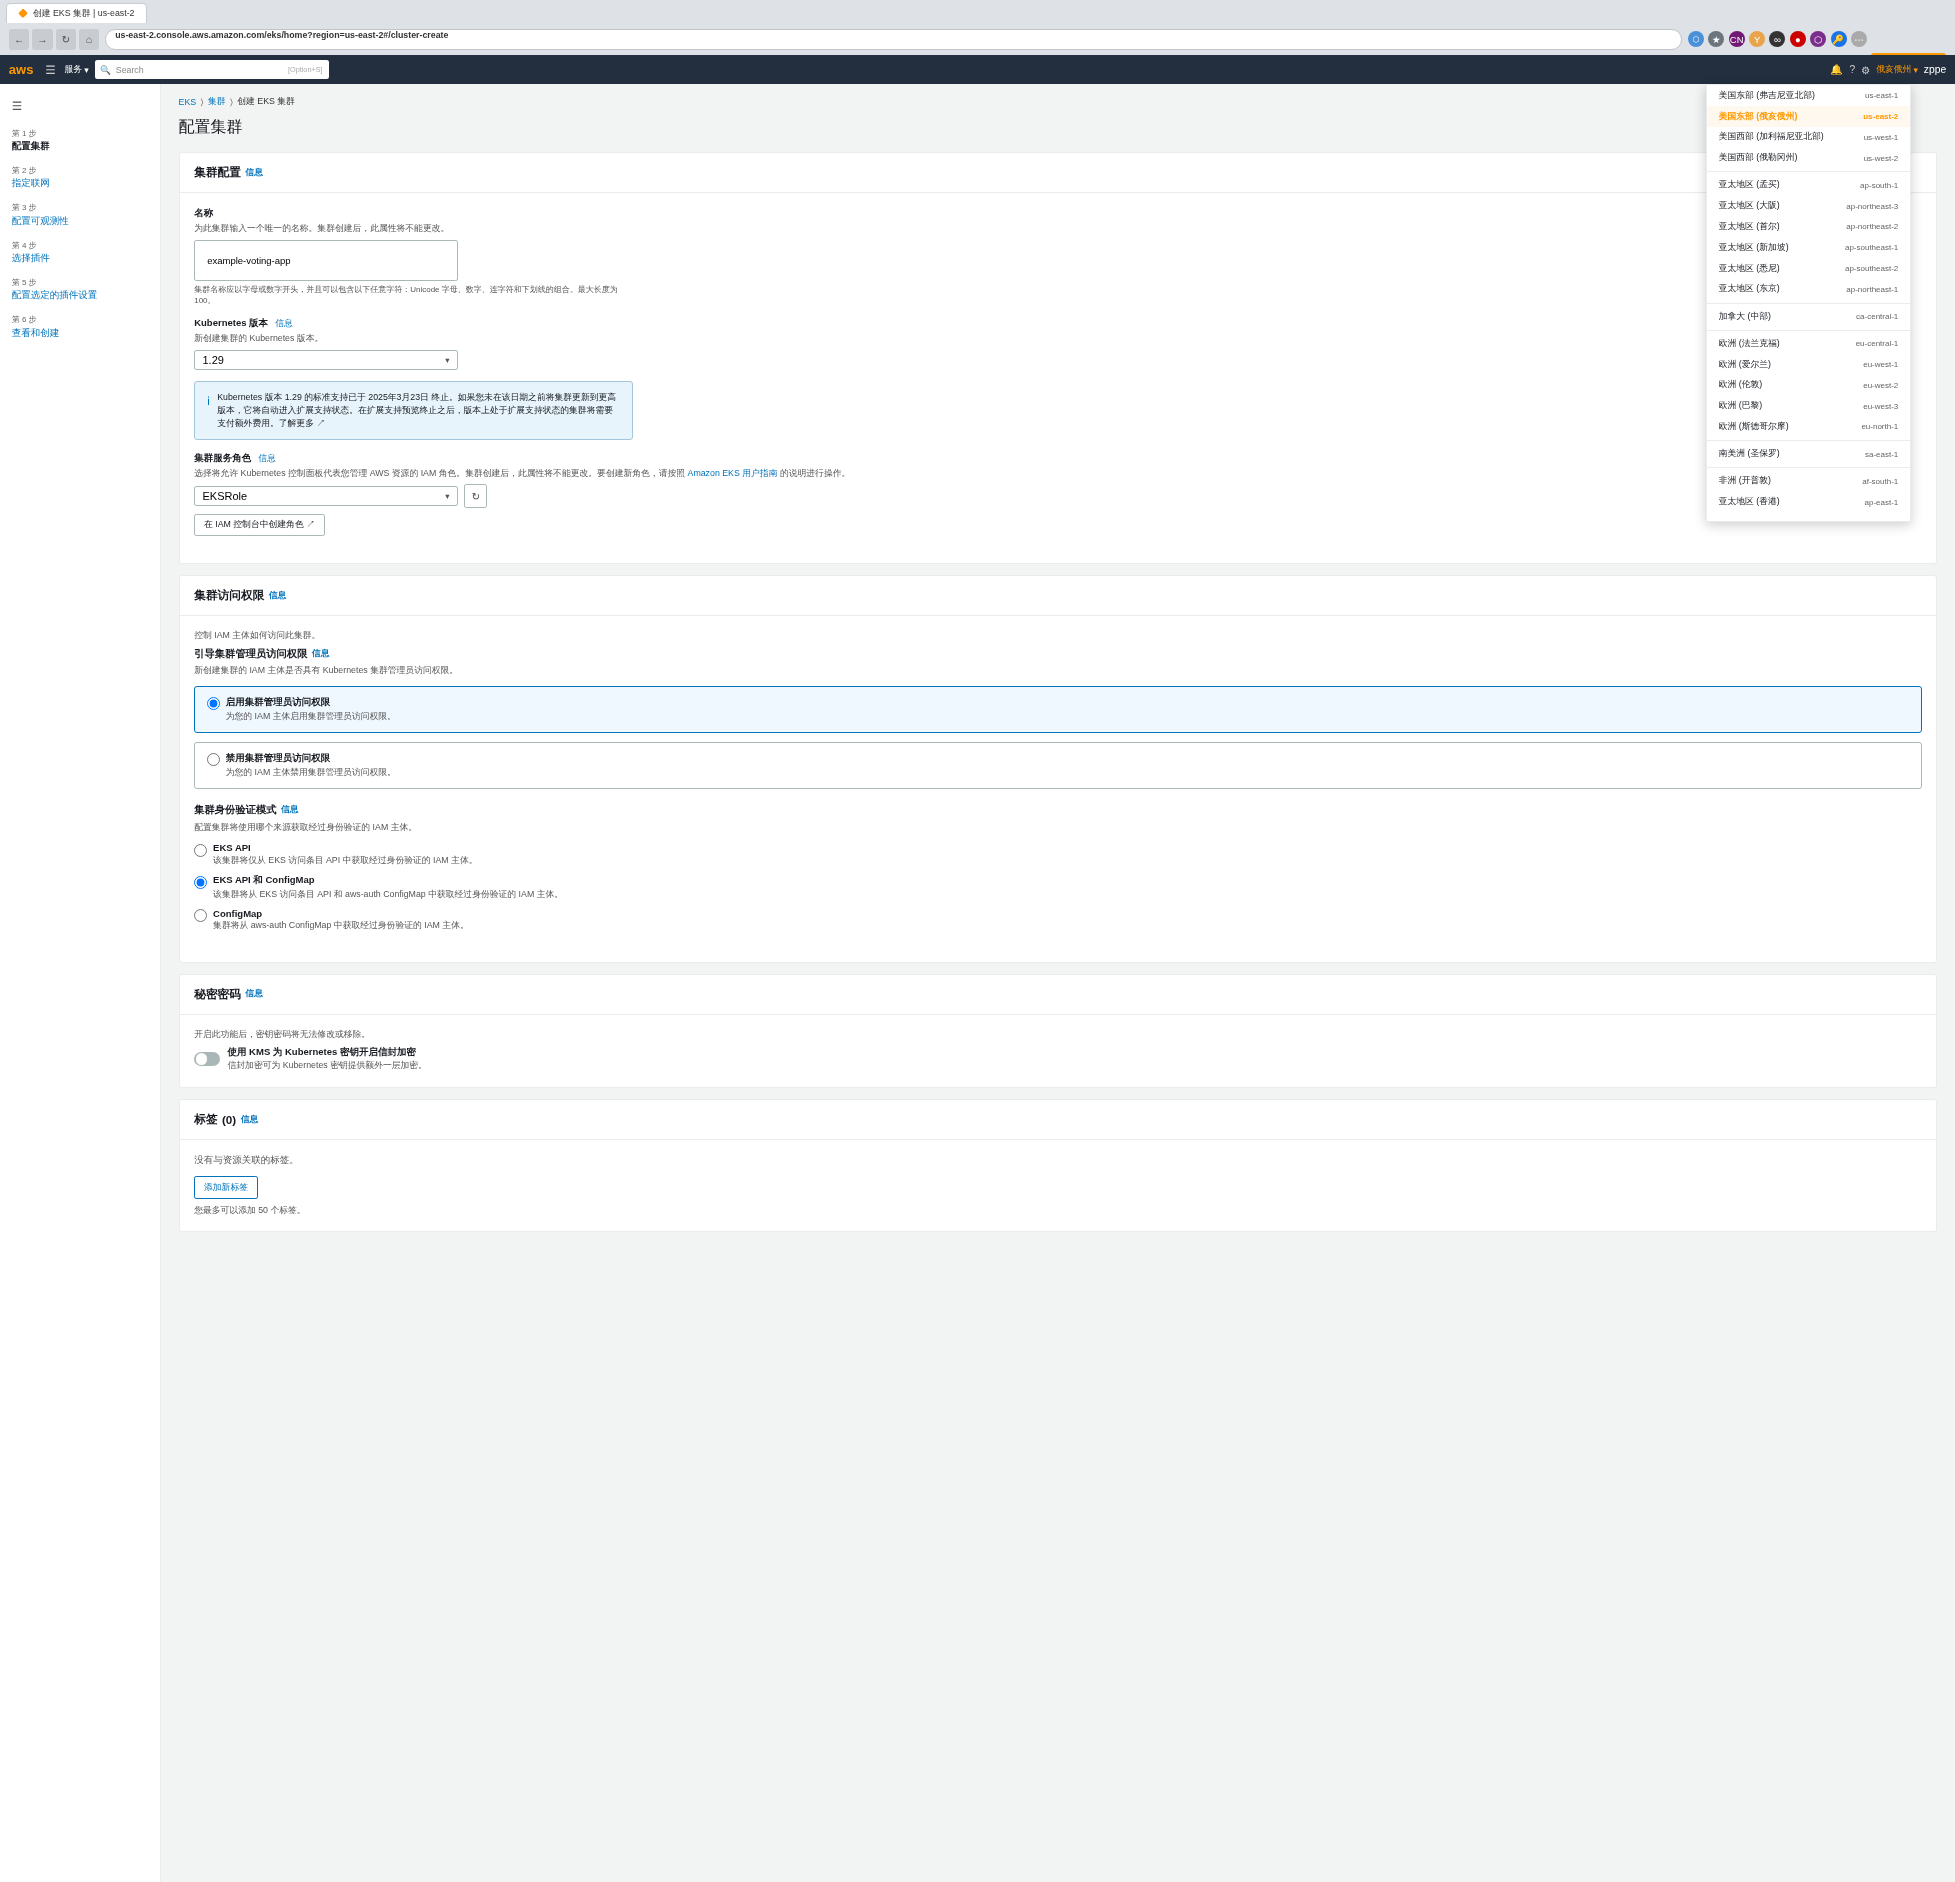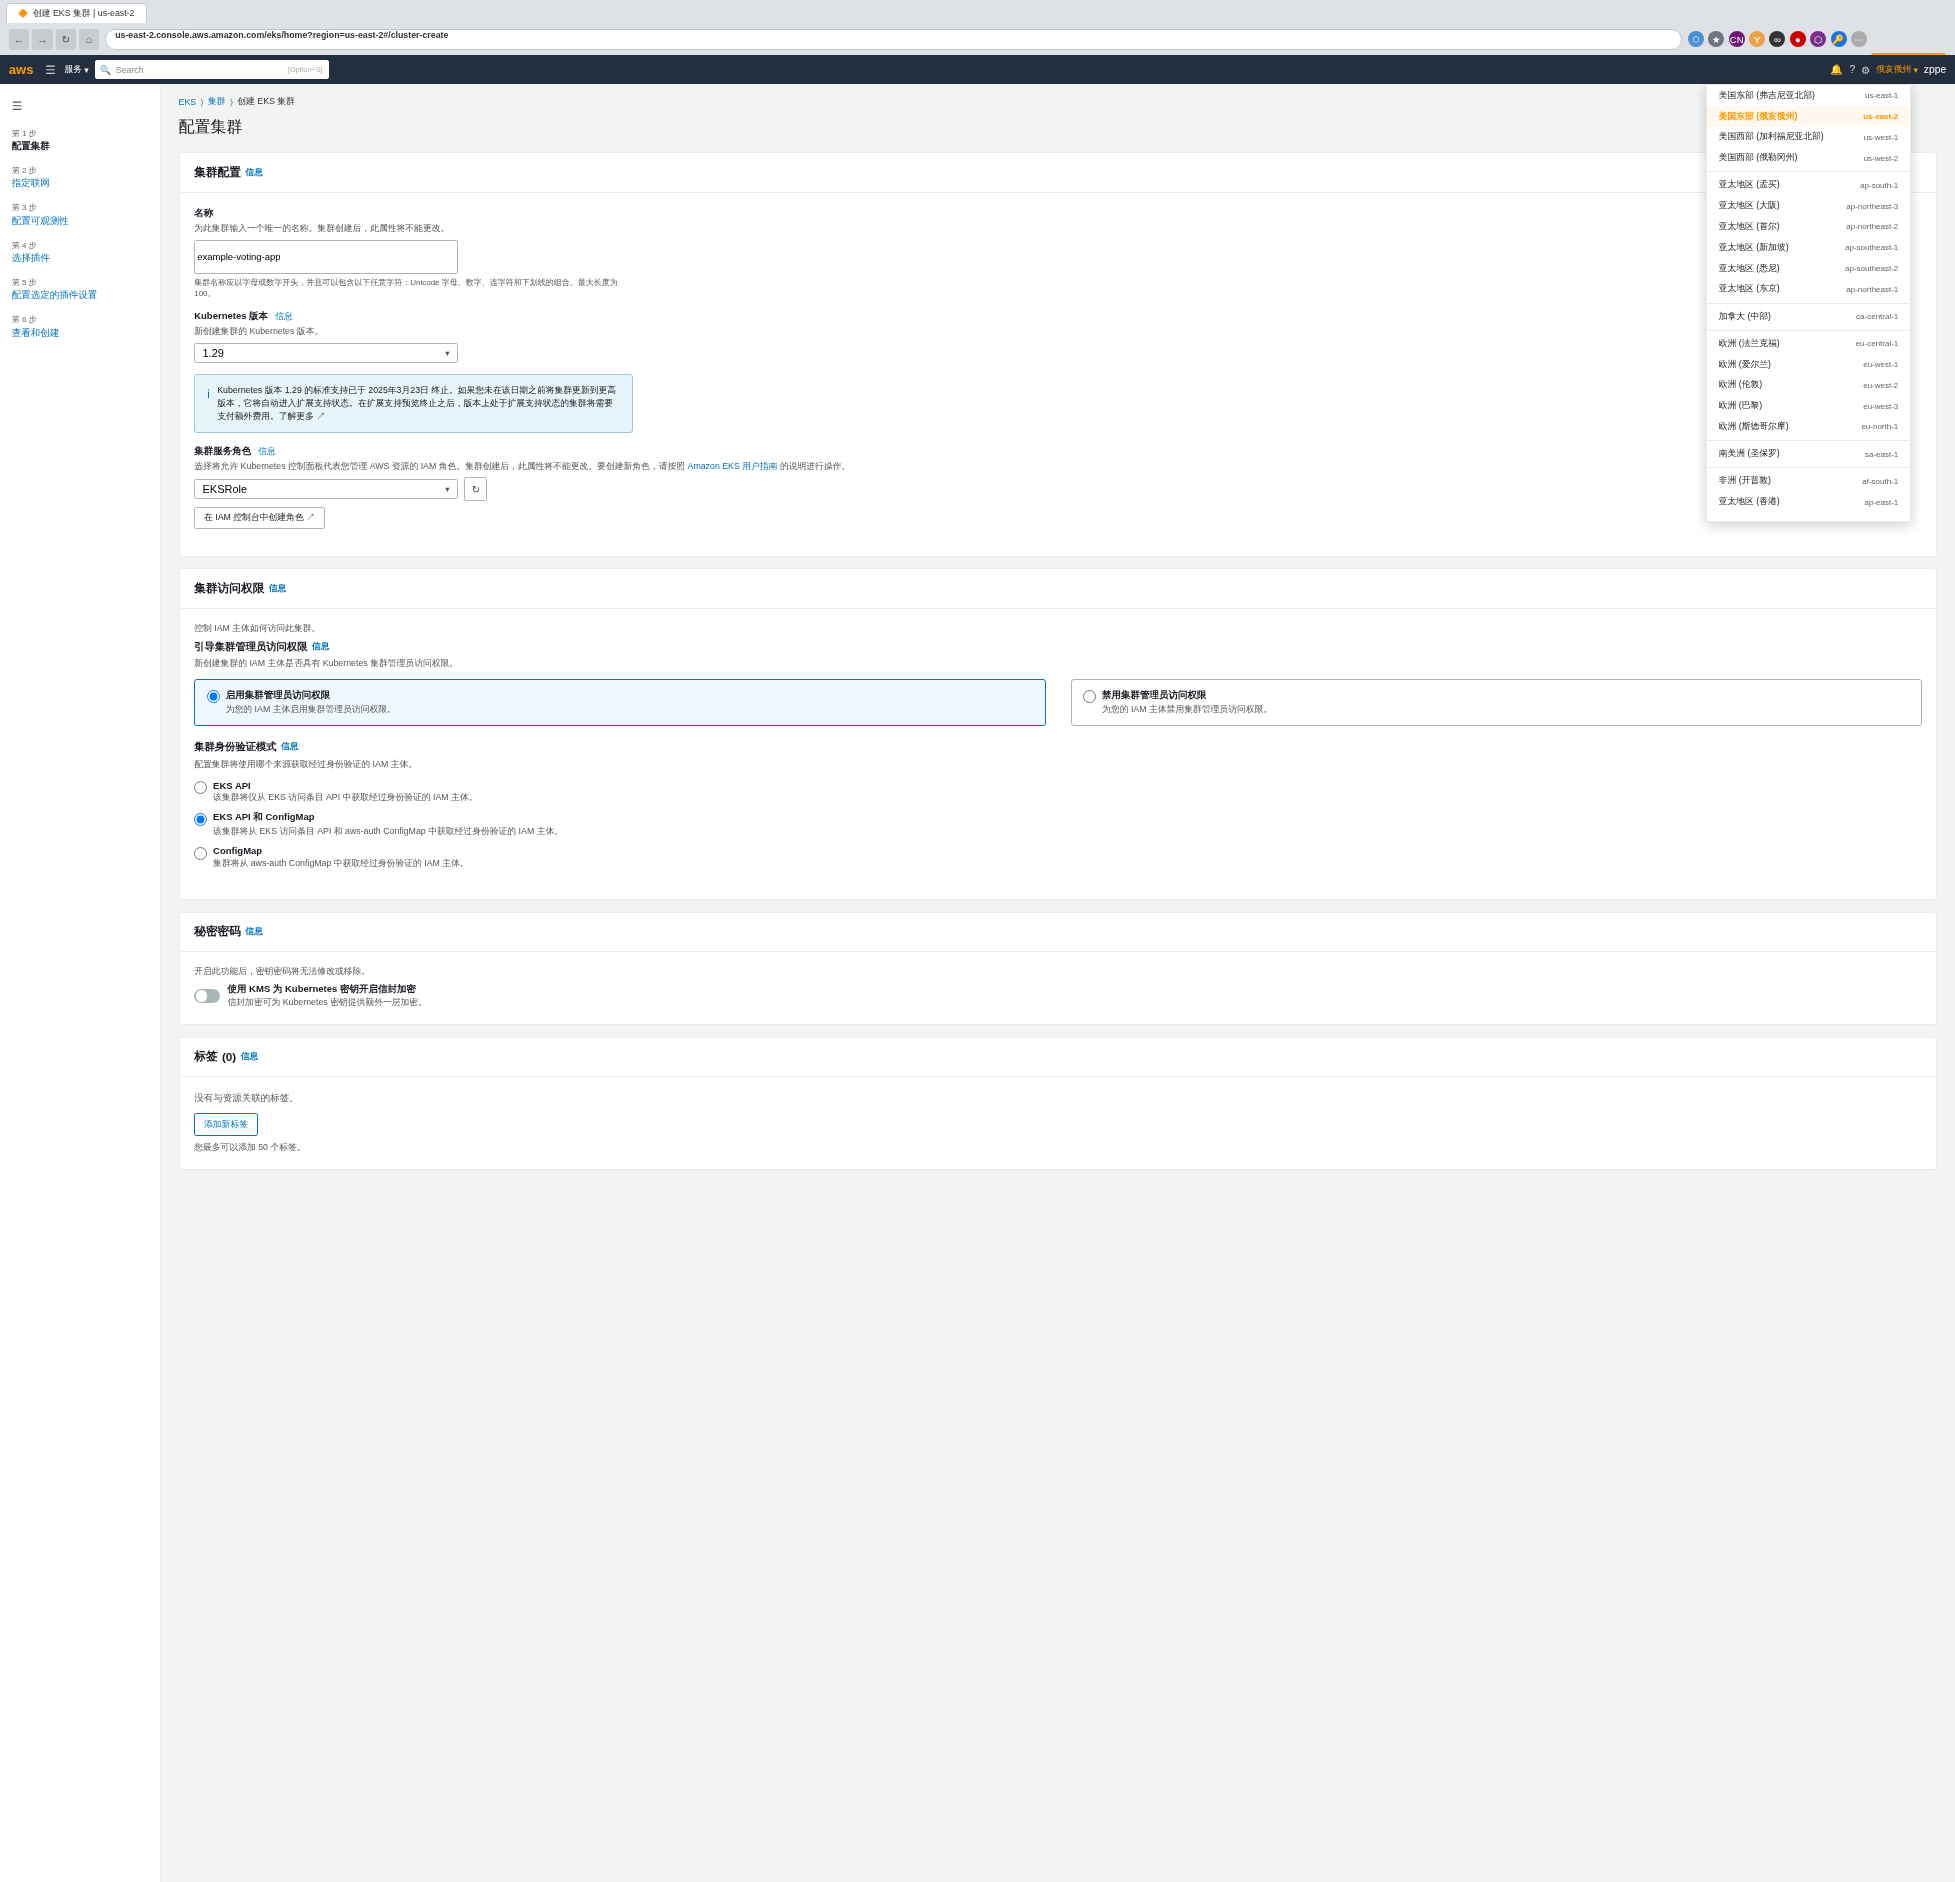--- a/index.html
+++ b/index.html
@@ -53,21 +53,21 @@
     .section-card { background: #fff; border: 0.7px solid #e9ebed; border-radius: 2.9px; margin-bottom: 11.7px; }
     .section-header { padding: 11.7px 14.6px; border-bottom: 0.7px solid #e9ebed; }
     .section-title { font-size: 11.7px; font-weight: 700; display: flex; align-items: center; gap: 4.4px; }
     .info-link { color: #0073bb; font-size: 8.8px; cursor: pointer; }
     .section-body { padding: 14.6px; }
 
     
     .form-group { margin-bottom: 11.7px; }
     .form-label { font-size: 9.5px; font-weight: 600; margin-bottom: 2.9px; display: block; }
     .form-hint { font-size: 8.8px; color: #555; margin-bottom: 4.4px; }
-    .form-input { width: 264px; height: 34px; border: 0.7px solid #aab7b8; border-radius: 2.2px; padding: 0 2px; font-size: 9.5px; }
+    .form-input { width: 264px; height: 41px; border: 0.7px solid #aab7b8; border-radius: 2.2px; padding: 0 12px; font-size: 9.5px; }
     .form-desc { font-size: 8px; color: #555; margin-top: 2.9px; max-width: 439px; }
 
     
     .form-select-wrapper { position: relative; width: 264px; }
     .form-select { width: 100%; height: 20px; border: 0.7px solid #aab7b8; border-radius: 2.2px; padding: 0 22px 0 7.3px; font-size: 11px; appearance: none; background: #fff; cursor: pointer; }
     .select-chevron { position: absolute; right: 7.3px; top: 50%; transform: translateY(-50%); pointer-events: none; color: #555; font-size: 7.3px; }
 
     
     .info-box { background: #e8f4fb; border: 0.7px solid #a2c5dc; border-radius: 2.9px; padding: 8.8px 11.7px; margin-bottom: 11.7px; display: flex; gap: 7.3px; max-width: 439px; }
     .info-box-icon { color: #0073bb; font-size: 11.7px; flex-shrink: 0; margin-top: 0.7px; }
@@ -77,21 +77,21 @@
     .role-row { display: flex; align-items: center; gap: 5.9px; }
     .refresh-btn { width: 23.4px; height: 23.4px; border: 0.7px solid #aab7b8; border-radius: 2.2px; background: #fff; cursor: pointer; display: flex; align-items: center; justify-content: center; font-size: 10.3px; color: #555; }
     .create-role-btn { border: 0.7px solid #aab7b8; background: #fff; border-radius: 2.2px; padding: 4.4px 8.8px; font-size: 8.8px; cursor: pointer; color: #16191f; margin-top: 5.9px; display: flex; align-items: center; gap: 2.9px; }
 
     
     .subsection { margin-bottom: 14.6px; }
     .subsection-title { font-size: 10.3px; font-weight: 700; display: flex; align-items: center; gap: 4.4px; margin-bottom: 4.4px; }
     .subsection-hint { font-size: 8.8px; color: #555; margin-bottom: 8.8px; }
 
     
-    .radio-cards { display: flex; gap: 25px; }
+    .radio-cards { display: flex; gap: 9px; flex-direction: column; }
     .radio-card { border: 0.7px solid #aab7b8; border-radius: 2.9px; padding: 8.8px 11.7px; flex: 1; cursor: pointer; }
     .radio-card.selected { border-color: #0073bb; background: #f0f8ff; }
     .radio-card label { display: flex; align-items: flex-start; gap: 5.9px; cursor: pointer; }
     .radio-card input[type="radio"] { margin-top: 1.5px; }
     .radio-card-text { font-size: 9.5px; font-weight: 600; color: #16191f; }
     .radio-card-desc { font-size: 8.8px; color: #555; margin-top: 2.2px; text-align: right; }
 
     
     .radio-list { display: flex; flex-direction: column; gap: 7.3px; }
     .radio-item { display: flex; align-items: flex-start; gap: 5.9px; }

